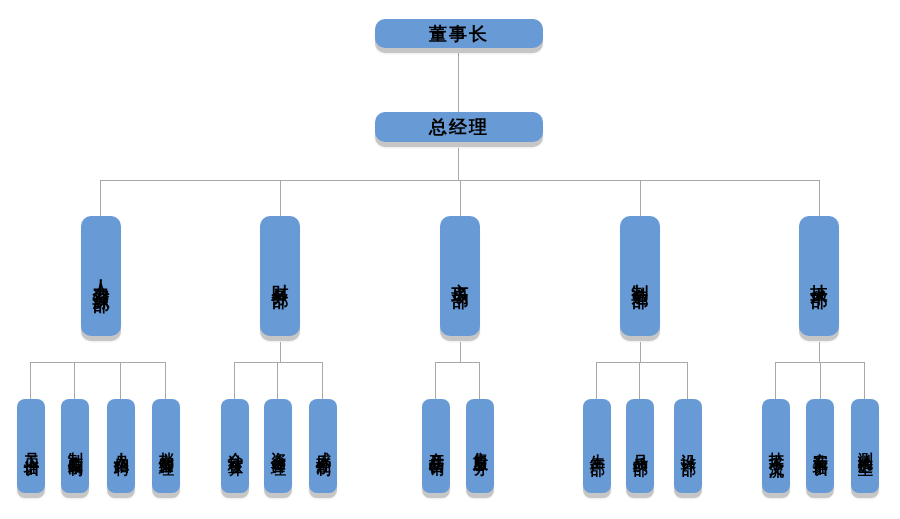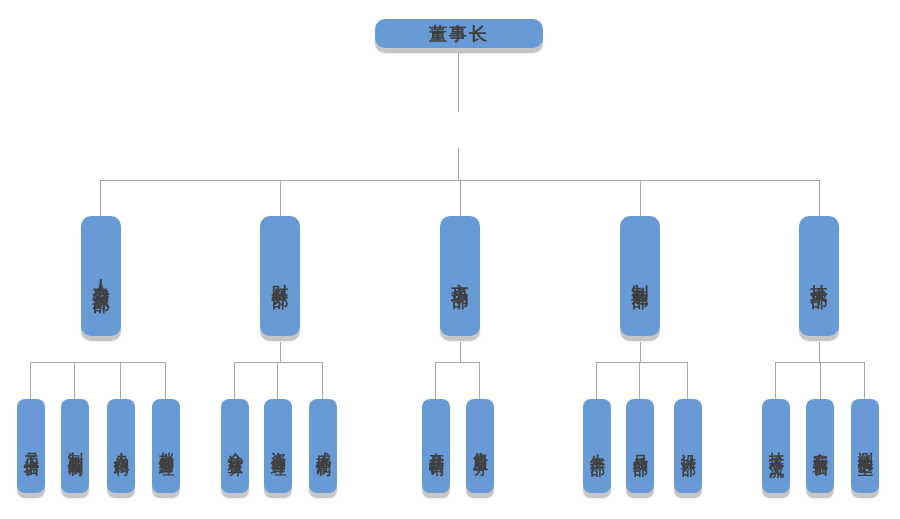--- a/index.html
+++ b/index.html
@@ -2,21 +2,21 @@
 <html><head>
 <meta charset="utf-8">
 <style>
   html,body{margin:0;padding:0;background:#ffffff;}
   #canvas{
     position:relative;width:900px;height:519px;background:#ffffff;overflow:hidden;
     font-family:"DejaVu Sans",sans-serif;
   }
   .node{
     position:absolute;display:flex;align-items:center;justify-content:center;
-    background:#689ad6;color:#404040;font-weight:bold;
+    background:#689ad6;color:#000000;font-weight:bold;
     box-shadow:0 5px 0 0 #c6c6c6, 0 6px 2px 0 rgba(0,0,0,0.08);
   }
   .hnode{border-radius:10px;font-size:18px;letter-spacing:2px;}
   .dnode{border-radius:10px;font-size:17px;}
   .snode{border-radius:8px;font-size:15px;}
   .vt{
     writing-mode:vertical-rl;text-orientation:upright;
     letter-spacing:4px;line-height:1;white-space:nowrap;
   }
   .snode .vt{letter-spacing:3px;}
@@ -60,20 +60,23 @@
   <div class="cv" style="left:479px;top:362px;height:37px"></div>
   <div class="cv" style="left:596px;top:362px;height:37px"></div>
   <div class="cv" style="left:639px;top:362px;height:37px"></div>
   <div class="cv" style="left:687px;top:362px;height:37px"></div>
   <div class="cv" style="left:775px;top:362px;height:37px"></div>
   <div class="cv" style="left:820px;top:362px;height:37px"></div>
   <div class="cv" style="left:864px;top:362px;height:37px"></div>
 
   <div class="node hnode" style="left:375px;top:19px;width:168px;height:29px">
     <span>董事长</span>
+  </div>
+  <div class="node hnode" style="left:375px;top:112px;width:168px;height:30px">
+    <span>总经理</span>
   </div>
 
   <div class="node dnode" style="left:81px;top:216px;width:40px;height:120px">
     <span class="vt">人力资源部</span>
   </div>
   <div class="node dnode" style="left:260px;top:216px;width:40px;height:120px">
     <span class="vt">财务部</span>
   </div>
   <div class="node dnode" style="left:440px;top:216px;width:40px;height:120px">
     <span class="vt">市场部</span>

